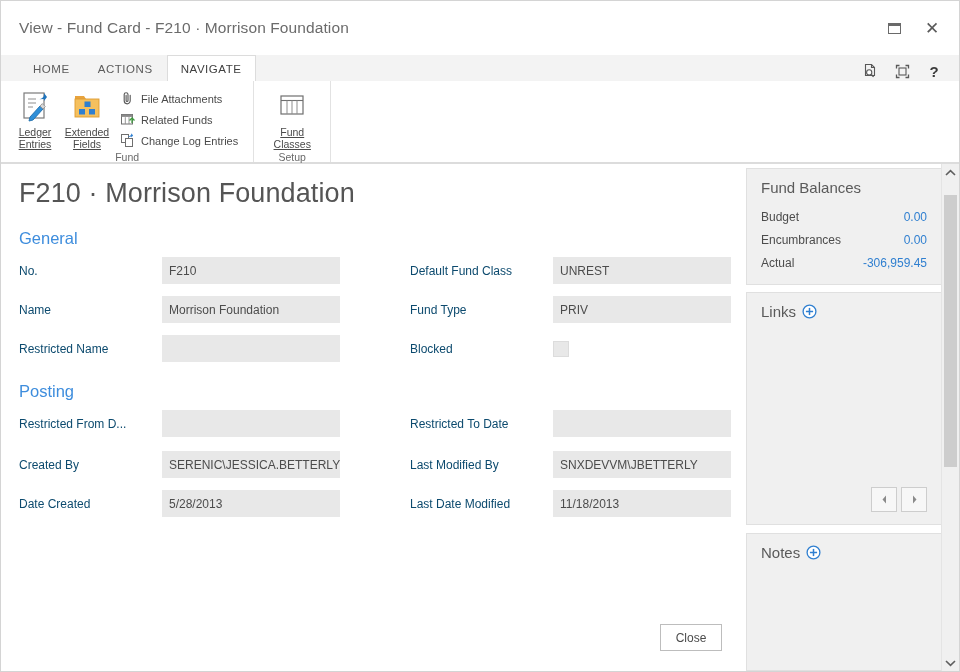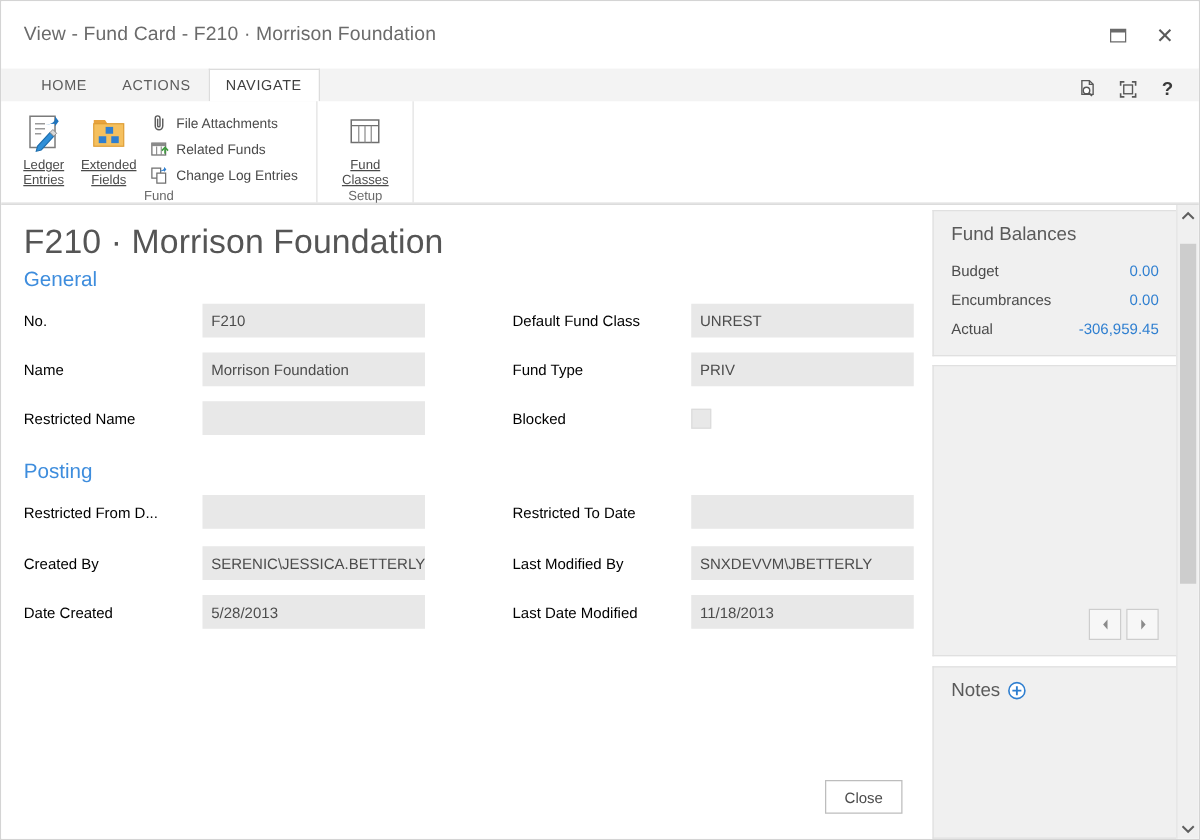--- a/index.html
+++ b/index.html
@@ -160,39 +160,39 @@
   .formpane {
     flex: 1;
     position: relative;
     padding: 14px 0 0 18px;
     overflow: hidden;
   }
   .page-title {
     font-size: 27px;
     font-weight: 400;
     color: #555555;
-    margin: 0 0 6px 0;
+    margin: 0 0 20px 0;
     letter-spacing: .1px;
   }
   .section-head {
     font-size: 16.5px;
     color: #3e8ddd;
     margin: 6px 0 9px 0;
     font-weight: 400;
   }
   .section-head.tight { margin-top: 2px; }
   .grid2 {
     display: grid;
     grid-template-columns: 143px 178px 70px 143px 178px;
     row-gap: 12px;
     align-items: center;
   }
   .flabel {
     font-size: 12px;
-    color: #000000;
+    color: #0c4a6e;
     white-space: nowrap;
     padding-right: 6px;
   }
   .fval {
     position: relative;
     height: 27px;
     background: #e8e8e8;
     border: none;
     display: flex; align-items: center;
     padding: 0 7px;
@@ -514,20 +514,30 @@
             <span class="fact-key">Encumbrances</span>
             <span class="fact-val">0.00</span>
           </div>
           <div class="fact-row">
             <span class="fact-key">Actual</span>
             <span class="fact-val">-306,959.45</span>
           </div>
         </div>
 
         <div class="factbox fb-links">
+          <div class="factbox-title">
+            <span>Links</span>
+            <span class="plus-icon">
+              <svg width="15" height="15" viewBox="0 0 15 15">
+                <circle cx="7.5" cy="7.5" r="6.4" fill="#ffffff" stroke="#2f7fd0" stroke-width="1.3"></circle>
+                <line x1="7.5" y1="3.9" x2="7.5" y2="11.1" stroke="#2f7fd0" stroke-width="1.5"></line>
+                <line x1="3.9" y1="7.5" x2="11.1" y2="7.5" stroke="#2f7fd0" stroke-width="1.5"></line>
+              </svg>
+            </span>
+          </div>
           <div class="pager">
             <div class="pager-btn">
               <svg width="9" height="11" viewBox="0 0 9 11">
                 <path d="M6 1.5L2.5 5.5L6 9.5z" fill="#8a8a8a"></path>
               </svg>
             </div>
             <div class="pager-btn">
               <svg width="9" height="11" viewBox="0 0 9 11">
                 <path d="M3 1.5L6.5 5.5L3 9.5z" fill="#8a8a8a"></path>
               </svg>

